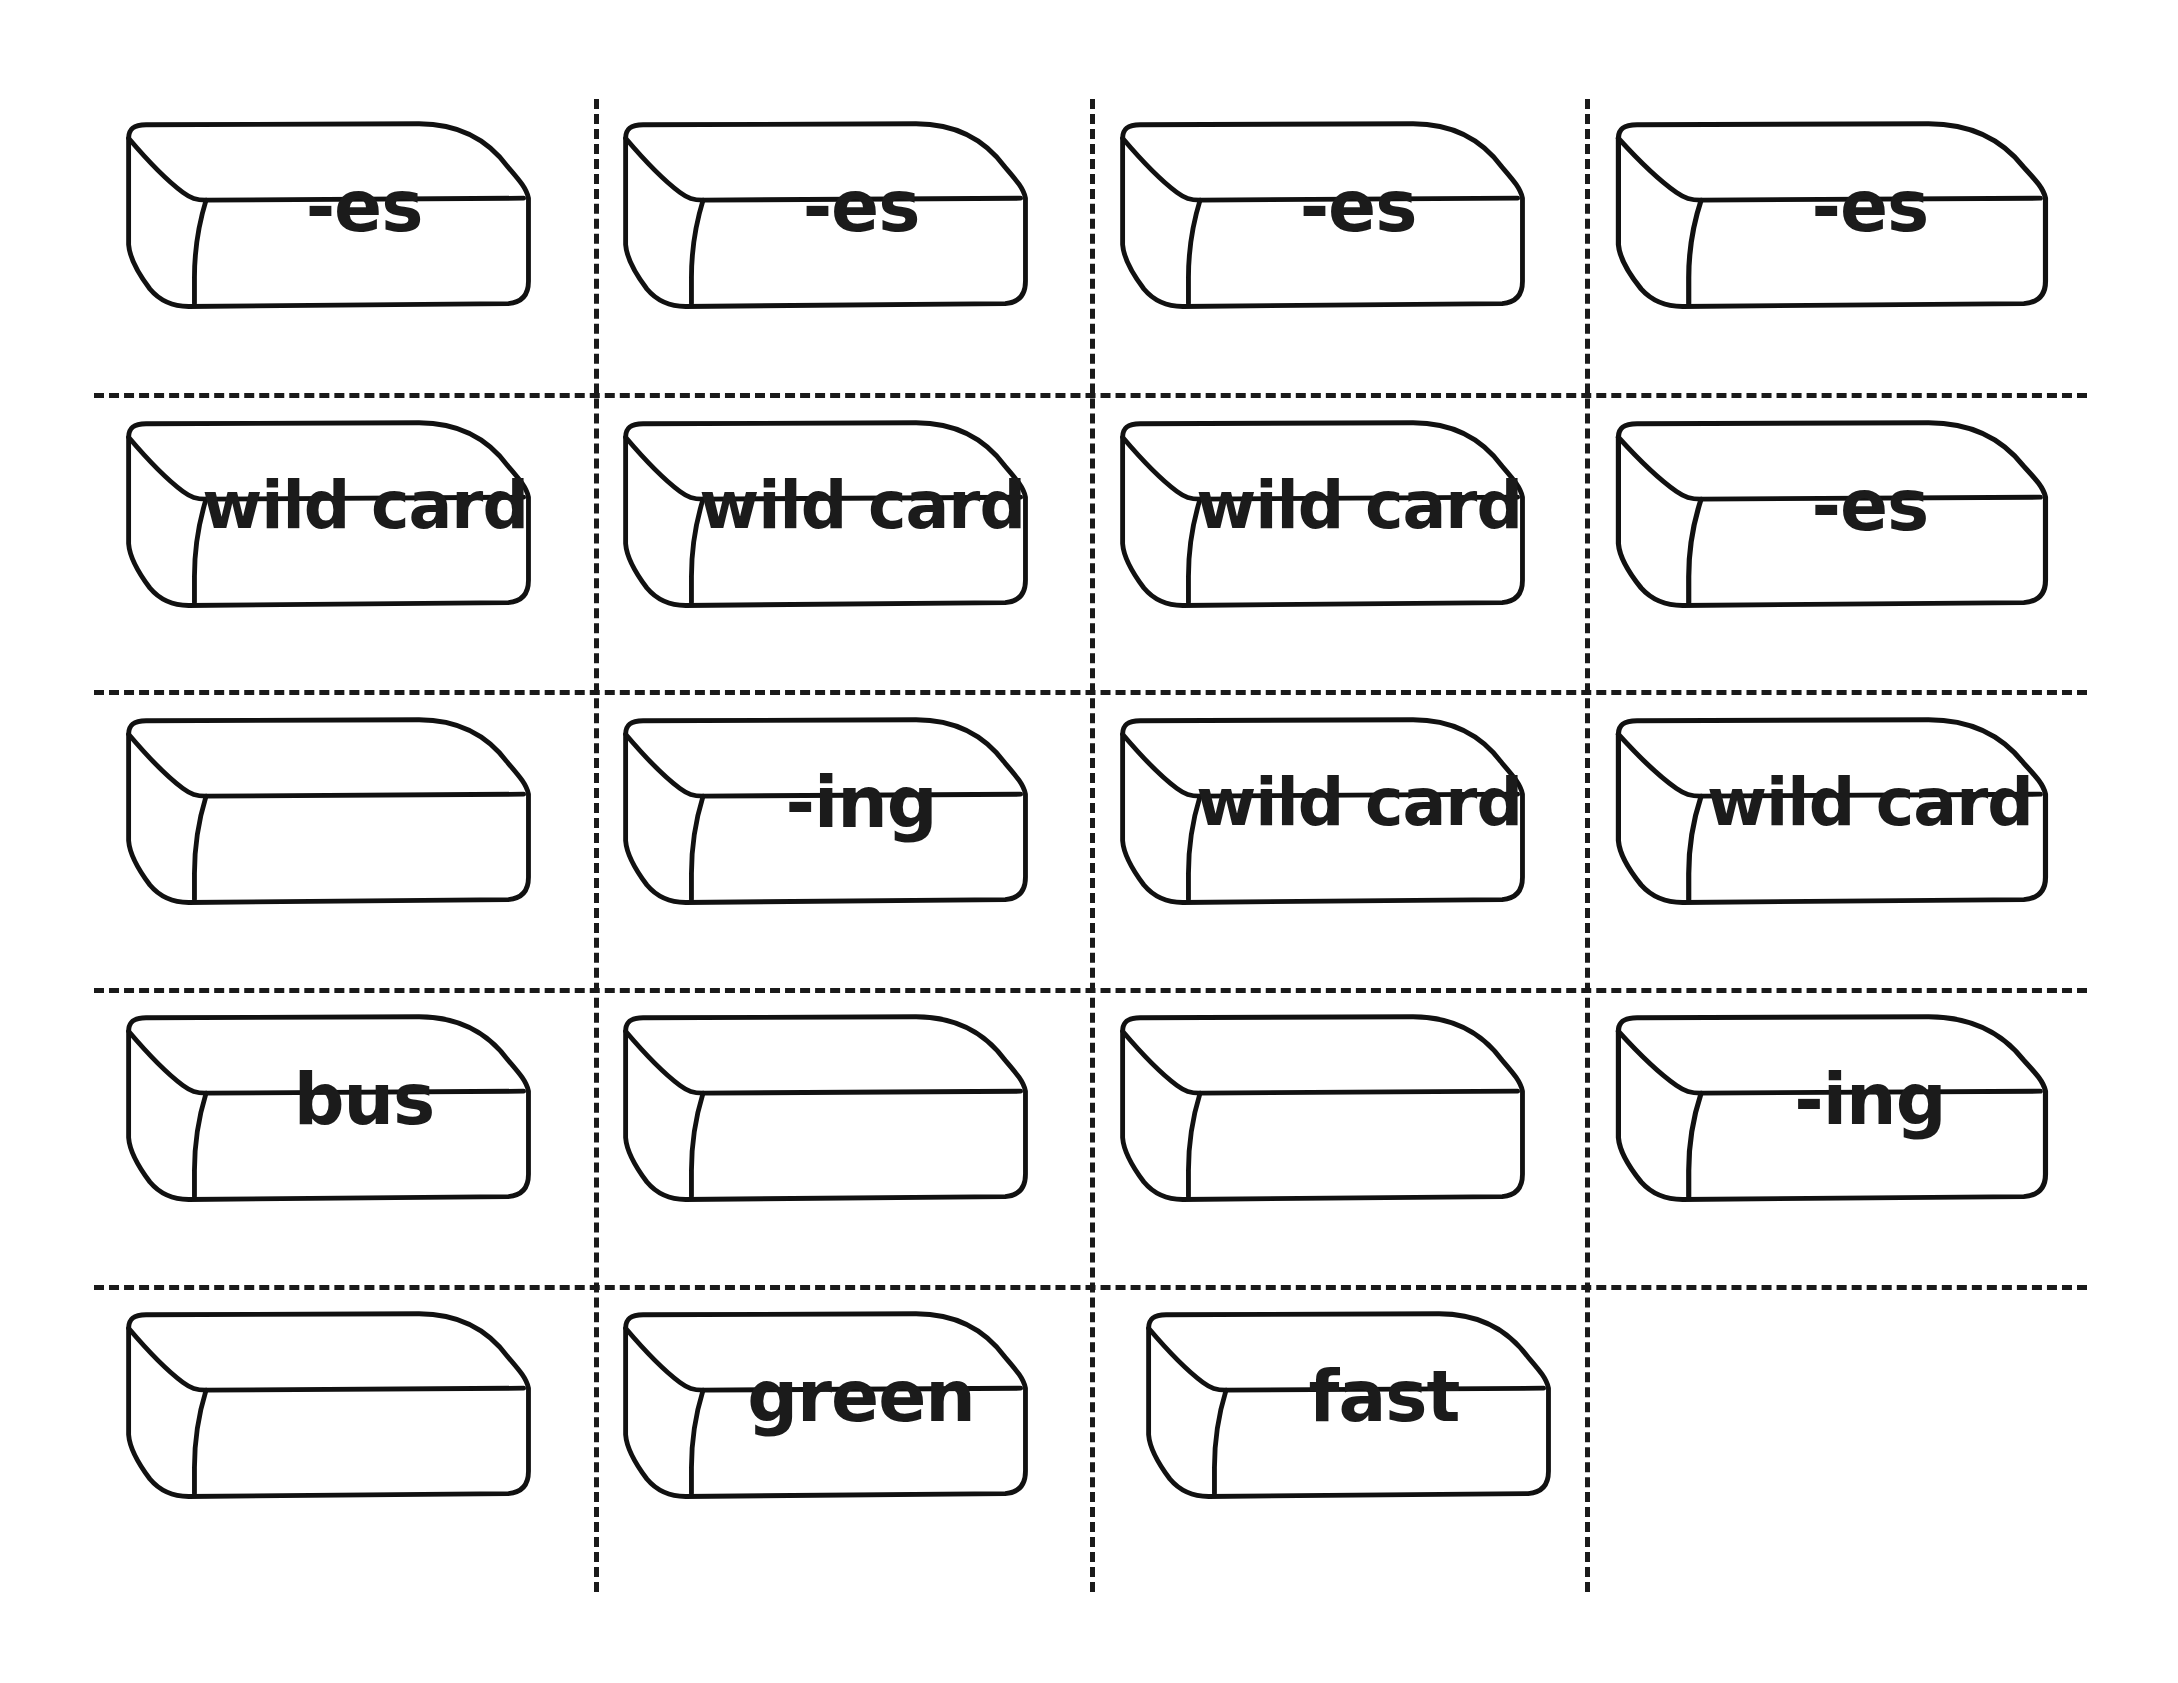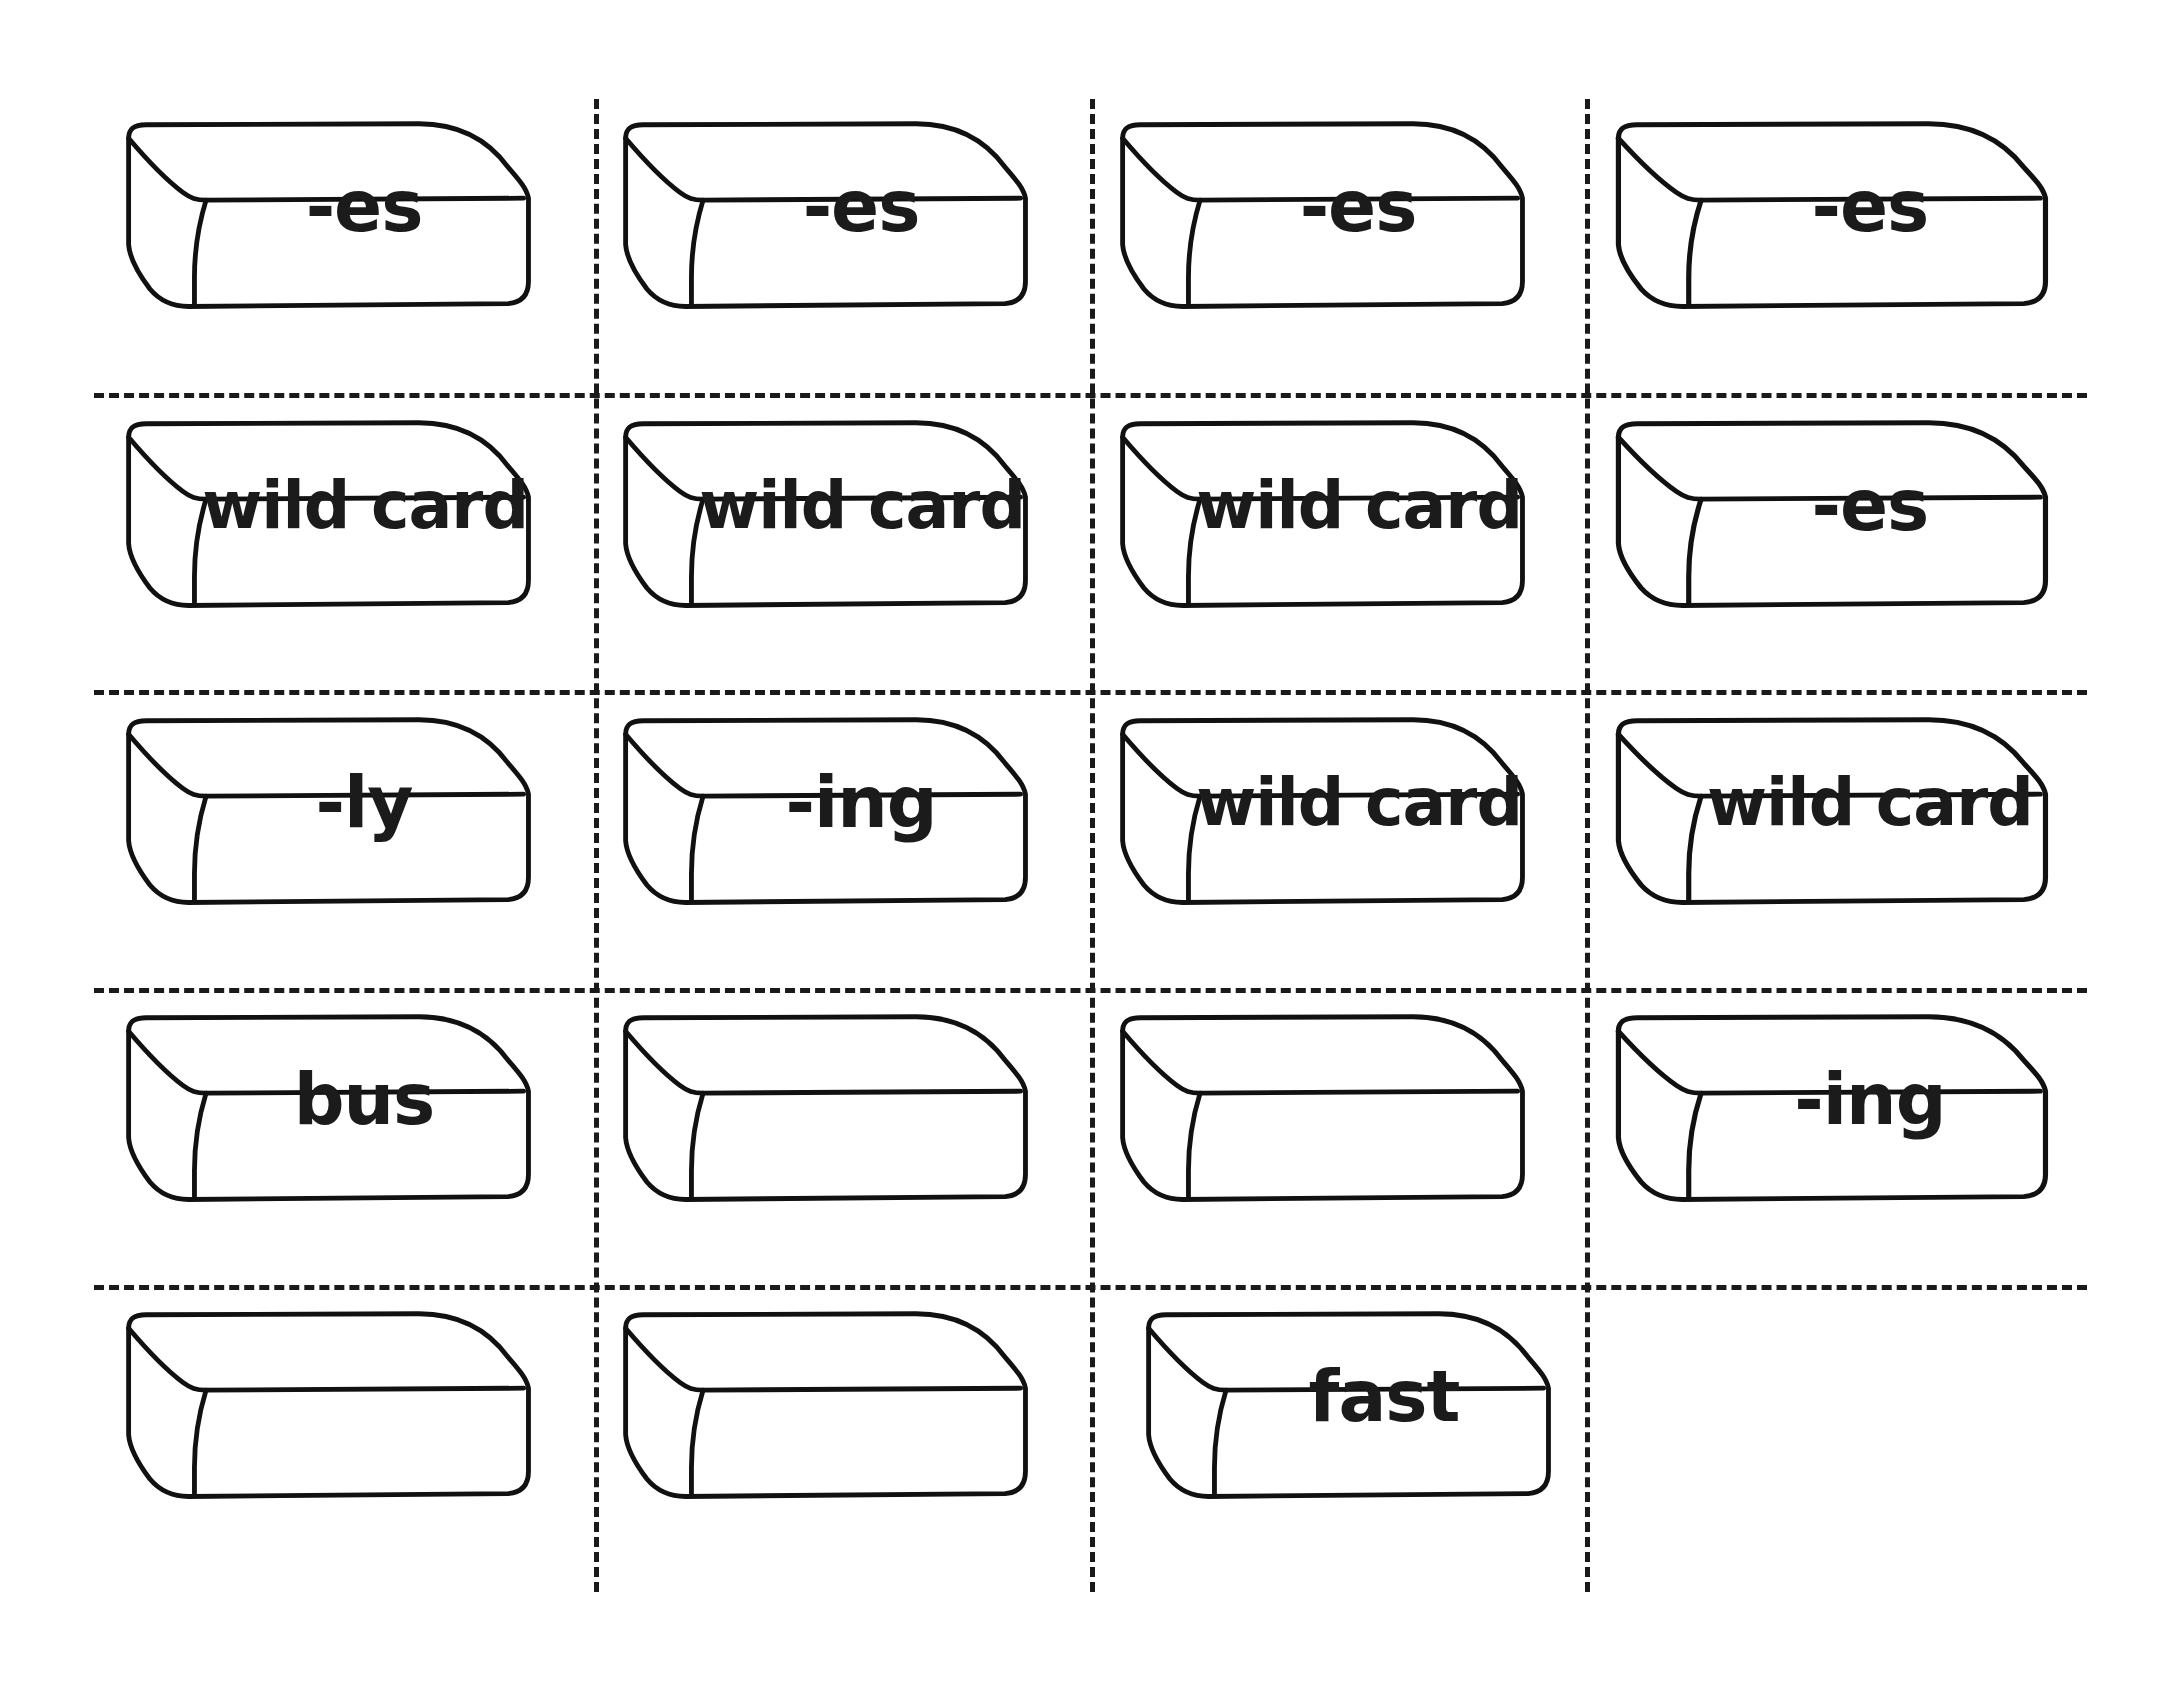--- a/index.html
+++ b/index.html
@@ -146,21 +146,20 @@
           <path class="block-edge" d="M 92 86 C 84 112, 80 140, 80 166 L 80 193"></path>
         </svg>
         <div style="position: absolute; left: 20%; right: 4%; top: 44%; transform: translateY(-50%); text-align: center; color: rgb(27, 27, 27); font-family: &quot;DejaVu Sans&quot;, &quot;Liberation Sans&quot;, sans-serif; font-weight: 700; font-size: 71px; line-height: 1; white-space: nowrap; letter-spacing: -1px;">-es</div>
       </div>
       <div class="card-cell" style="left: 117px; top: 713px; width: 426px; height: 203px;">
         <svg class="block-svg" viewBox="0 0 440 210" preserveAspectRatio="none">
           <path class="block-outline" d="M 12 22 C 12 12, 18 8, 30 8 L 312 7 C 352 7, 382 22, 404 52 C 416 66, 423 74, 425 84 L 425 170 C 425 184, 418 192, 404 193 L 74 196 C 56 196, 44 190, 34 178 C 22 162, 13 146, 12 132 Z"></path>
           <path class="block-edge" d="M 12 22 C 34 48, 52 66, 68 78 C 76 84, 82 86, 92 86 L 420 84"></path>
           <path class="block-edge" d="M 92 86 C 84 112, 80 140, 80 166 L 80 193"></path>
         </svg>
-        <div style="position: absolute; left: 20%; right: 4%; top: 44%; transform: translateY(-50%); text-align: center; color: rgb(27, 27, 27); font-family: &quot;DejaVu Sans&quot;, &quot;Liberation Sans&quot;, sans-serif; font-weight: 700; font-size: 71px; line-height: 1; white-space: nowrap; letter-spacing: -1px;">-ly</div>
       </div>
       <div class="card-cell" style="left: 614px; top: 713px; width: 426px; height: 203px;">
         <svg class="block-svg" viewBox="0 0 440 210" preserveAspectRatio="none">
           <path class="block-outline" d="M 12 22 C 12 12, 18 8, 30 8 L 312 7 C 352 7, 382 22, 404 52 C 416 66, 423 74, 425 84 L 425 170 C 425 184, 418 192, 404 193 L 74 196 C 56 196, 44 190, 34 178 C 22 162, 13 146, 12 132 Z"></path>
           <path class="block-edge" d="M 12 22 C 34 48, 52 66, 68 78 C 76 84, 82 86, 92 86 L 420 84"></path>
           <path class="block-edge" d="M 92 86 C 84 112, 80 140, 80 166 L 80 193"></path>
         </svg>
         <div style="position: absolute; left: 20%; right: 4%; top: 44%; transform: translateY(-50%); text-align: center; color: rgb(27, 27, 27); font-family: &quot;DejaVu Sans&quot;, &quot;Liberation Sans&quot;, sans-serif; font-weight: 700; font-size: 71px; line-height: 1; white-space: nowrap; letter-spacing: -1px;">-ing</div>
       </div>
       <div class="card-cell" style="left: 1111px; top: 713px; width: 426px; height: 203px;">
@@ -215,20 +214,21 @@
           <path class="block-edge" d="M 12 22 C 34 48, 52 66, 68 78 C 76 84, 82 86, 92 86 L 420 84"></path>
           <path class="block-edge" d="M 92 86 C 84 112, 80 140, 80 166 L 80 193"></path>
         </svg>
       </div>
       <div class="card-cell" style="left: 614px; top: 1307px; width: 426px; height: 203px;">
         <svg class="block-svg" viewBox="0 0 440 210" preserveAspectRatio="none">
           <path class="block-outline" d="M 12 22 C 12 12, 18 8, 30 8 L 312 7 C 352 7, 382 22, 404 52 C 416 66, 423 74, 425 84 L 425 170 C 425 184, 418 192, 404 193 L 74 196 C 56 196, 44 190, 34 178 C 22 162, 13 146, 12 132 Z"></path>
           <path class="block-edge" d="M 12 22 C 34 48, 52 66, 68 78 C 76 84, 82 86, 92 86 L 420 84"></path>
           <path class="block-edge" d="M 92 86 C 84 112, 80 140, 80 166 L 80 193"></path>
         </svg>
+        <div style="position: absolute; left: 20%; right: 4%; top: 44%; transform: translateY(-50%); text-align: center; color: rgb(27, 27, 27); font-family: &quot;DejaVu Sans&quot;, &quot;Liberation Sans&quot;, sans-serif; font-weight: 700; font-size: 71px; line-height: 1; white-space: nowrap; letter-spacing: -1px;">green</div>
       </div>
       <div class="card-cell" style="left: 1137px; top: 1307px; width: 426px; height: 203px;">
         <svg class="block-svg" viewBox="0 0 440 210" preserveAspectRatio="none">
           <path class="block-outline" d="M 12 22 C 12 12, 18 8, 30 8 L 312 7 C 352 7, 382 22, 404 52 C 416 66, 423 74, 425 84 L 425 170 C 425 184, 418 192, 404 193 L 74 196 C 56 196, 44 190, 34 178 C 22 162, 13 146, 12 132 Z"></path>
           <path class="block-edge" d="M 12 22 C 34 48, 52 66, 68 78 C 76 84, 82 86, 92 86 L 420 84"></path>
           <path class="block-edge" d="M 92 86 C 84 112, 80 140, 80 166 L 80 193"></path>
         </svg>
         <div style="position: absolute; left: 20%; right: 4%; top: 44%; transform: translateY(-50%); text-align: center; color: rgb(27, 27, 27); font-family: &quot;DejaVu Sans&quot;, &quot;Liberation Sans&quot;, sans-serif; font-weight: 700; font-size: 71px; line-height: 1; white-space: nowrap; letter-spacing: -1px;">fast</div>
       </div>
     </div>

